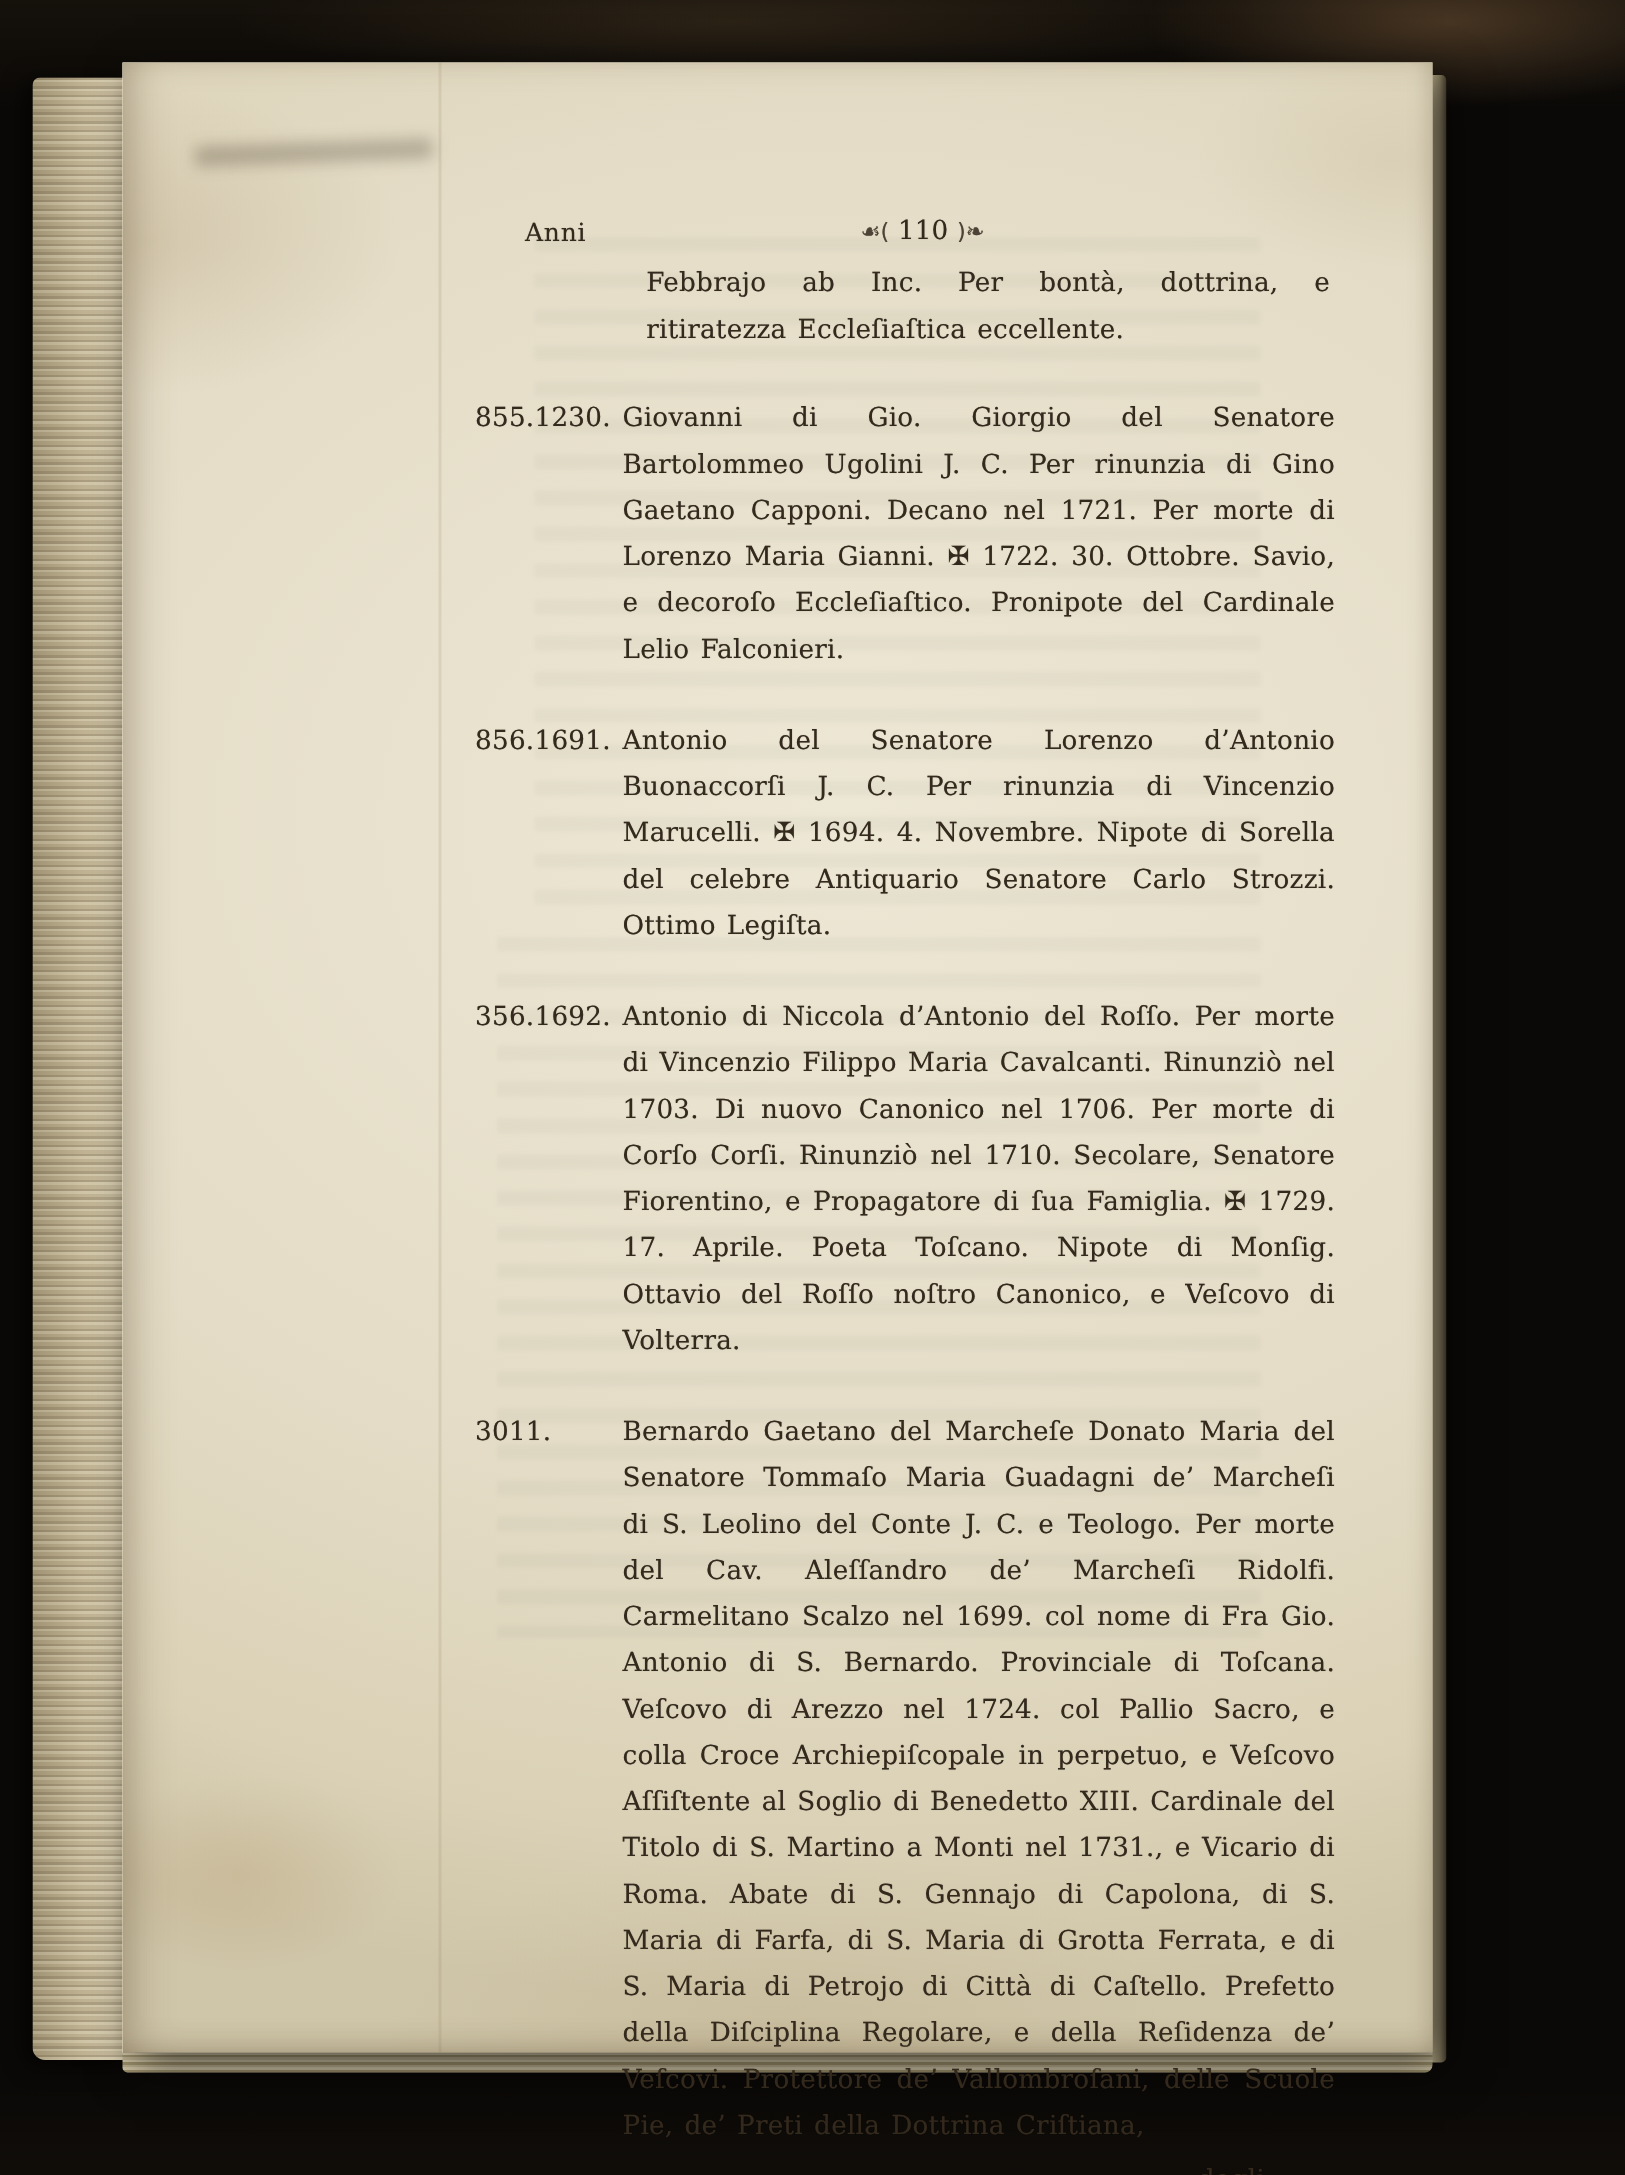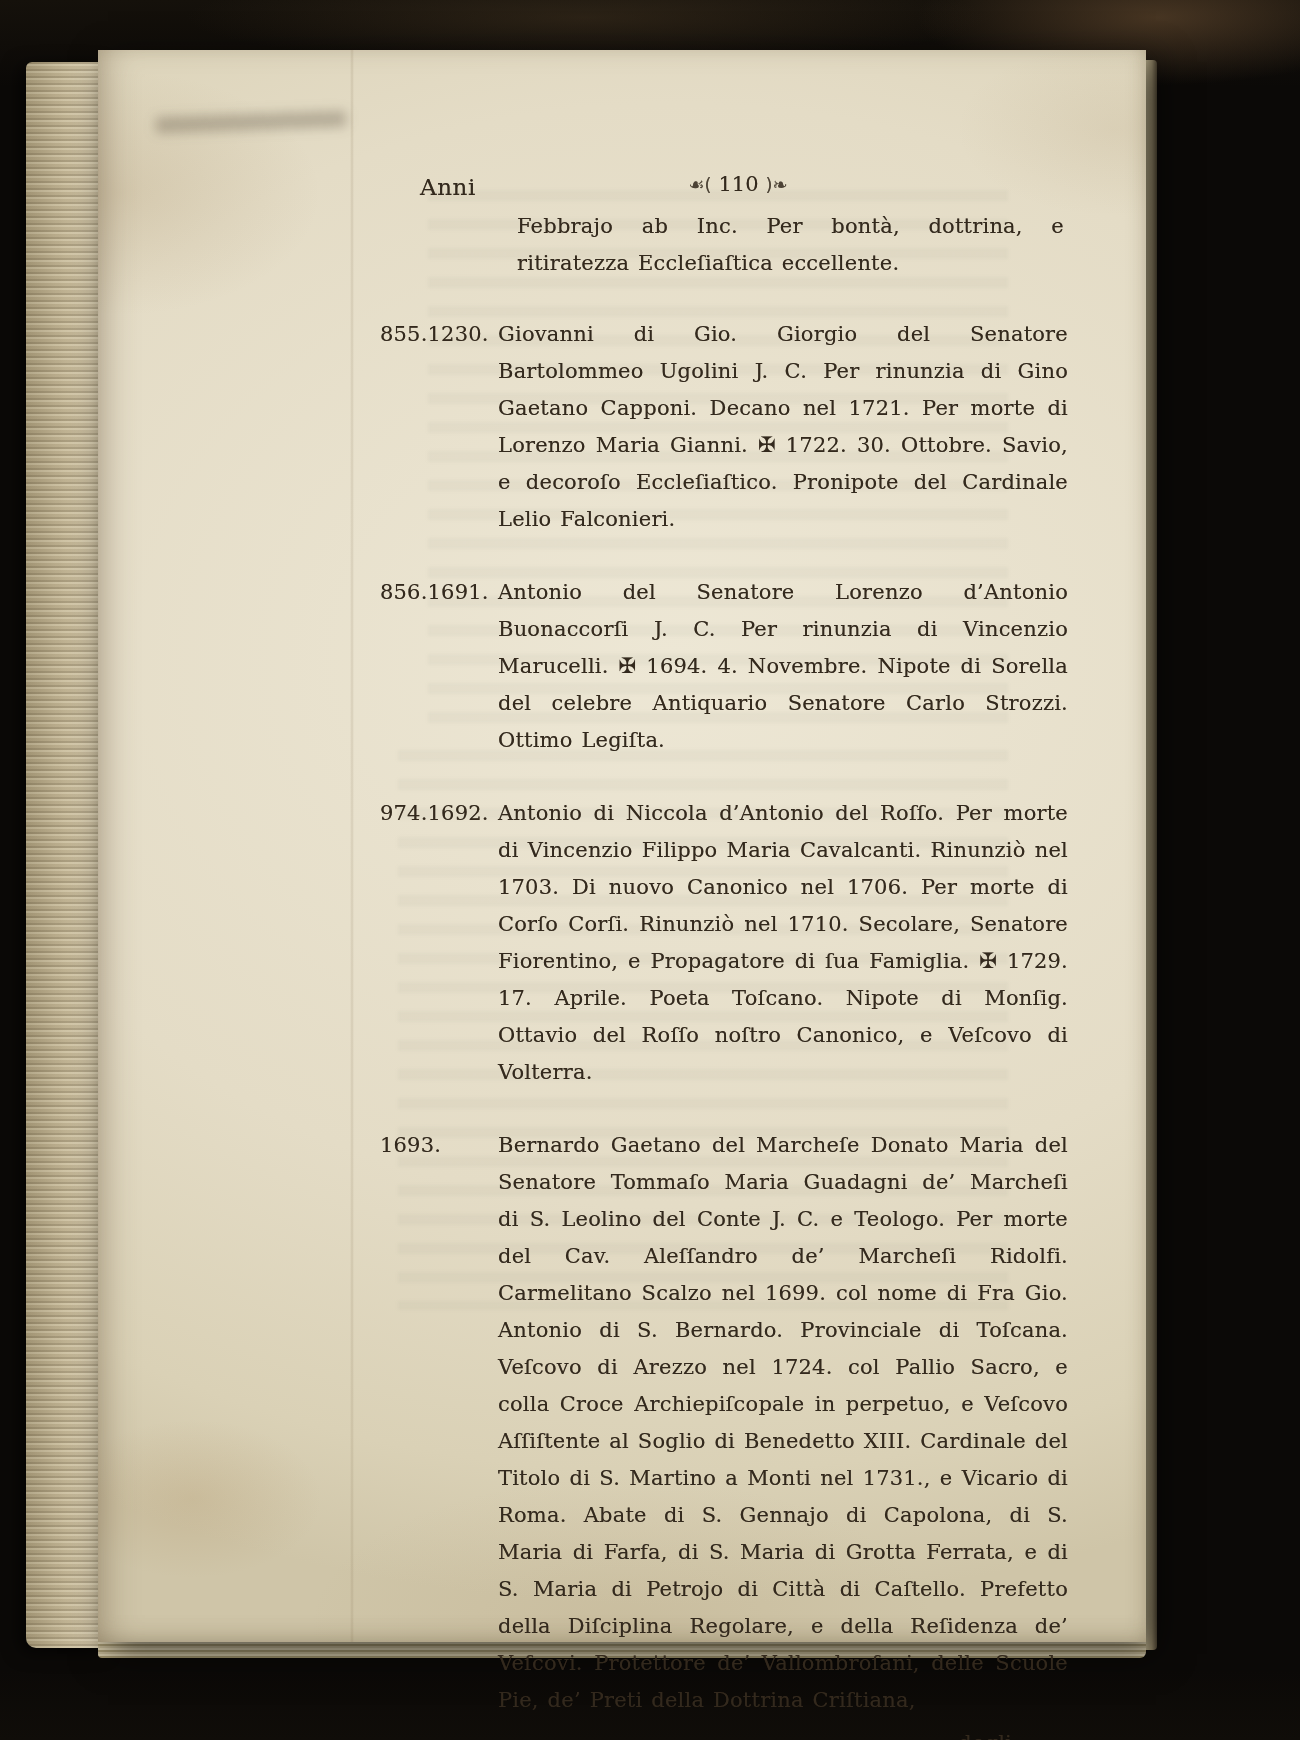--- a/index.html
+++ b/index.html
@@ -112,21 +112,21 @@
     filter: blur(1.6px);
   }
   .verso.v1 { left: 330px; top: 140px; width: 580px; height: 540px; }
   .verso.v2 { left: 300px; top: 700px; width: 610px; height: 560px; }
 
   
   .running-head {
     position: absolute;
     left: 322px;
     top: 124px;
-    font-size: 23px;
+    font-size: 20px;
     letter-spacing: .6px;
     text-shadow: 0 0 .6px rgba(52,42,30,.55);
   }
   .pagenum-group {
     position: absolute;
     left: 530px;
     top: 122px;
     width: 220px;
     display: flex;
     justify-content: center;
@@ -217,29 +217,29 @@
   <div class="entry">
     <div class="entry-label">
       <span class="entry-number">856.</span>
       <span class="entry-year">1691.</span>
     </div>
     <p class="entry-text">Antonio del Senatore Lorenzo d’Antonio Buonaccorſi J. C. Per rinunzia di Vincenzio Marucelli. ✠ 1694. 4. Novembre. Nipote di Sorella del celebre Antiquario Senatore Carlo Strozzi. Ottimo Legiſta.</p>
   </div>
 
   <div class="entry">
     <div class="entry-label">
-      <span class="entry-number">974.</span>
+      <span class="entry-number">356.</span>
       <span class="entry-year">1692.</span>
     </div>
     <p class="entry-text">Antonio di Niccola d’Antonio del Roſſo. Per morte di Vincenzio Filippo Maria Cavalcanti. Rinunziò nel 1703. Di nuovo Canonico nel 1706. Per morte di Corſo Corſi. Rinunziò nel 1710. Secolare, Senatore Fiorentino, e Propagatore di ſua Famiglia. ✠ 1729. 17. Aprile. Poeta Toſcano. Nipote di Monſig. Ottavio del Roſſo noſtro Canonico, e Veſcovo di Volterra.</p>
   </div>
 
   <div class="entry">
     <div class="entry-label">
-      <span class="entry-year">1693.</span>
+      <span class="entry-year">3011.</span>
     </div>
     <p class="entry-text">Bernardo Gaetano del Marcheſe Donato Maria del Senatore Tommaſo Maria Guadagni de’ Marcheſi di S. Leolino del Conte J. C. e Teologo. Per morte del Cav. Aleſſandro de’ Marcheſi Ridolfi. Carmelitano Scalzo nel 1699. col nome di Fra Gio. Antonio di S. Bernardo. Provinciale di Toſcana. Veſcovo di Arezzo nel 1724. col Pallio Sacro, e colla Croce Archiepiſcopale in perpetuo, e Veſcovo Aſſiſtente al Soglio di Benedetto XIII. Cardinale del Titolo di S. Martino a Monti nel 1731., e Vicario di Roma. Abate di S. Gennajo di Capolona, di S. Maria di Farfa, di S. Maria di Grotta Ferrata, e di S. Maria di Petrojo di Città di Caſtello. Prefetto della Diſciplina Regolare, e della Reſidenza de’ Veſcovi. Protettore de’ Vallombroſani, delle Scuole Pie, de’ Preti della Dottrina Criſtiana,</p>
   </div>
 </div>
 
         <div class="catchword">degli</div>
       </div>
     </div>
   </div>
 </div>

